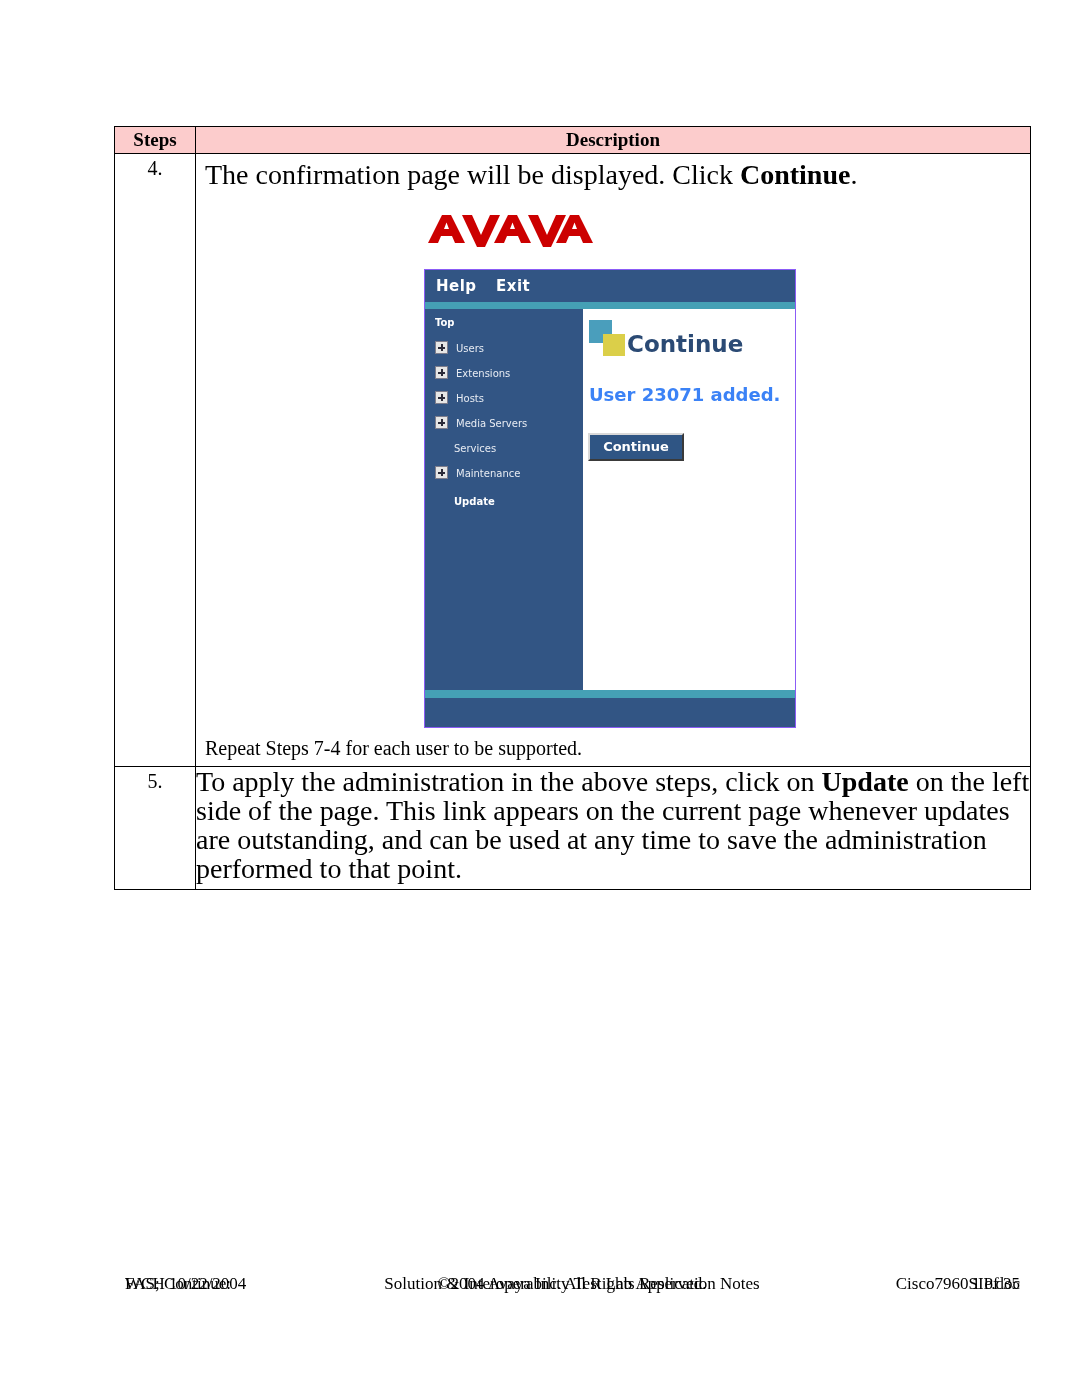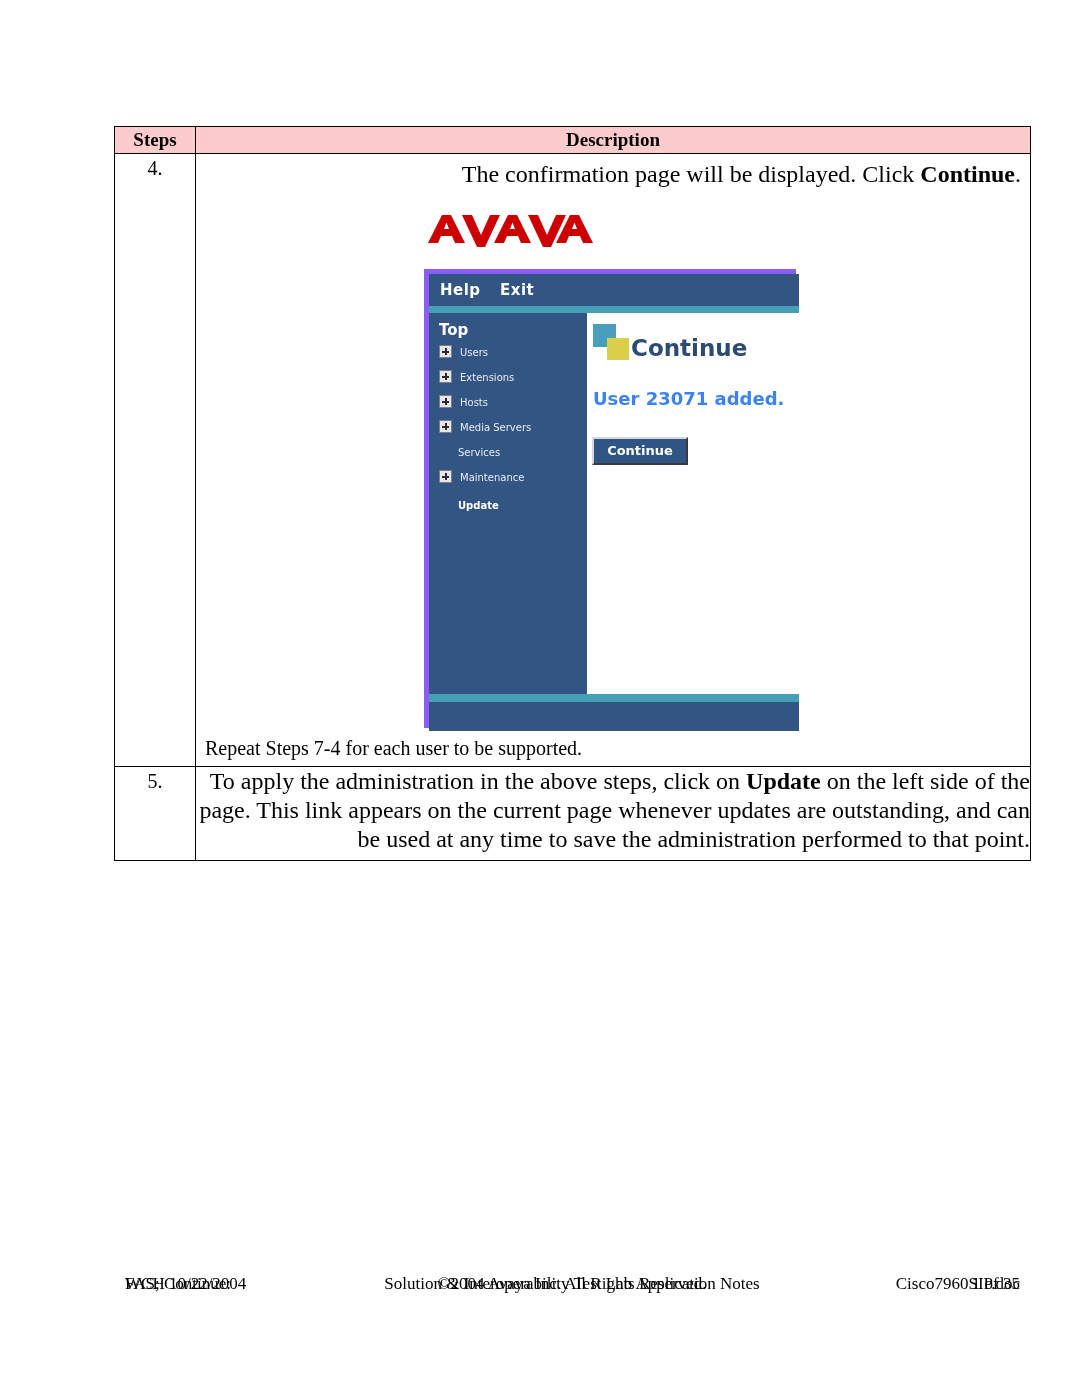--- a/index.html
+++ b/index.html
@@ -51,24 +51,23 @@
     font-family: "Liberation Serif", serif;
   }
 
   .cell-num {
     text-align: center;
     font-size: 20px;
     line-height: 28px;
     padding-top: 6px;
   }
   .cell-text {
-    font-size: 24px;
+    font-size: 28px;
     line-height: 29px;
     padding: 6px 9px 4px 9px;
-    text-align: right;
   }
   .cell-text.tall { padding-bottom: 6px; }
   .bold { font-weight: bold; }
 
   .repeat-line {
     font-size: 20px;
     line-height: 29px;
     padding: 0 9px 3px 9px;
   }
 
@@ -89,21 +88,21 @@
     height: 46px;
   }
 
   .browser {
     position: absolute;
     left: 0px;
     top: 62px;
     width: 372px;
     height: 459px;
     background: #ffffff;
-    border: 5px solid #8b5cf6;
+    border: 1px solid #8b5cf6;
     box-sizing: border-box;
   }
 
   .navbar {
     position: absolute;
     left: 0; top: 0;
     width: 370px;
     height: 32px;
     background: #325584;
   }
@@ -158,21 +157,21 @@
     background: #325584;
   }
 
   
   .nav-top {
     position: absolute;
     left: 10px; top: 8px;
     color: #ffffff;
     font-family: "DejaVu Sans", sans-serif;
     font-weight: bold;
-    font-size: 15px;
+    font-size: 10px;
   }
   .nav-item {
     position: absolute;
     left: 10px;
     height: 24px;
     color: #e8ecf3;
     font-family: "DejaVu Sans", sans-serif;
     font-size: 10px;
     white-space: nowrap;
   }

